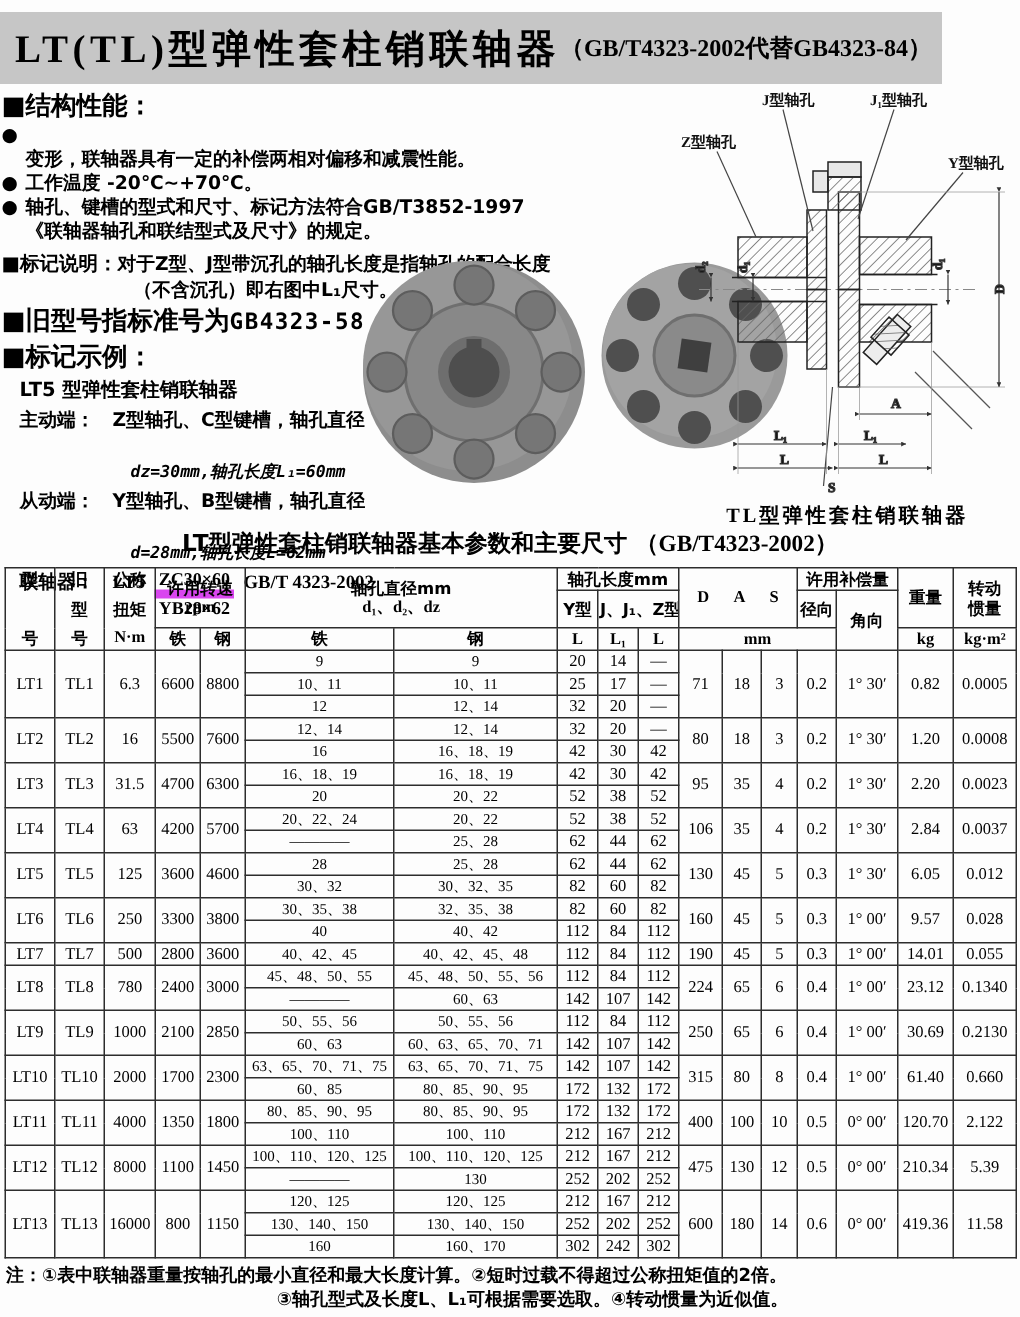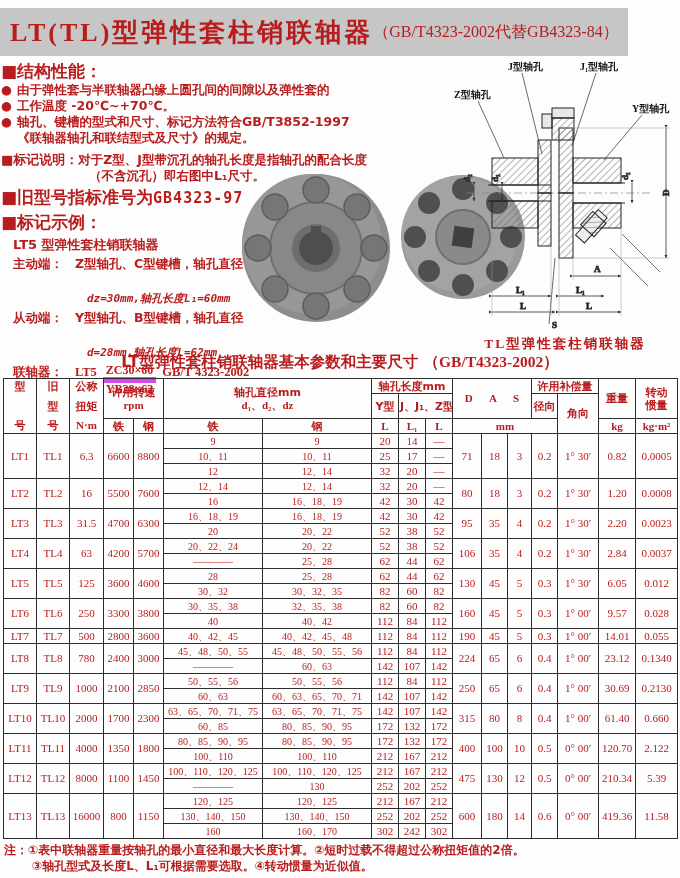--- a/index.html
+++ b/index.html
@@ -1,23 +1,23 @@
 <!DOCTYPE html>
 <html><head>
 <meta charset="utf-8">
 <style>
   html,body{margin:0;padding:0;background:#ffffff;}
-  .page{position:relative;width:680px;height:878px;background:#fdfdfd;color:#b91c1c;
+  .page{position:relative;width:680px;height:878px;background:#fdfdfd;color:#000000;
         font-family:"DejaVu Sans",sans-serif;overflow:hidden;}
   
   .titlebar{position:absolute;left:0;top:8px;width:628px;height:48px;background:#c6c6c6;
             display:flex;align-items:center;padding-left:10px;box-sizing:border-box;}
   .title-main{font-family:"Liberation Serif",serif;font-weight:bold;font-size:26px;
               letter-spacing:3px;white-space:nowrap;}
-  .title-sub{font-family:"Liberation Serif",serif;font-size:16px;font-weight:normal;
+  .title-sub{font-family:"Liberation Serif",serif;font-size:16px;font-weight:bold;
              letter-spacing:0;white-space:nowrap;}
   
   .intro{position:absolute;left:1px;top:58px;width:470px;font-weight:bold;font-size:12.5px;line-height:16px;}
   .sec-title{font-size:17px;line-height:22px;margin-top:2px;}
   .b-line{display:flex;}
   .bullet{width:16px;flex:none;}
   .b-cont{padding-left:16px;}
   .sec-line{margin-top:6px;}
   .sec-title-inline{font-size:13px;}
   .s2cont{padding-left:88px;}
@@ -49,55 +49,55 @@
   table.spec th{font-family:"DejaVu Sans",sans-serif;font-weight:bold;font-size:11px;}
   table.spec .lat{font-family:"Liberation Serif",serif;font-weight:bold;}
   .h1 th{height:18px;}
   .h2 th{height:14px;}
   .h3 th{height:16px;}
   .vsplit{display:flex;flex-direction:column;justify-content:space-between;height:52px;padding:1px 0;}
   .das{word-spacing:14px;font-family:"Liberation Serif",serif !important;font-size:12px;}
   td.c-left{text-align:left;padding-left:3px;font-size:10px;}
   
   .notes{position:absolute;left:4px;top:842px;width:674px;font-weight:bold;font-size:12px;line-height:16px;}
-  .notes .l2{padding-left:28px;}
+  .notes .l2{padding-left:28px;text-align:center;}
 </style>
 </head>
 <body>
 
 <div class="page">
 
   <div class="titlebar">
     <span class="title-main">LT(TL)型弹性套柱销联轴器</span>
     <span class="title-sub">（GB/T4323-2002代替GB4323-84）</span>
   </div>
 
   <div class="intro">
     <div class="sec-title">■结构性能：</div>
     <div class="b-line">
       <span class="bullet">●</span>
-      <span>由于弹性套与半联轴器凸缘上圆孔间的间隙以及弹性套的</span>
     </div>
+    <div class="b-cont">变形，联轴器具有一定的补偿两相对偏移和减震性能。</div>
     <div class="b-line">
       <span class="bullet">●</span>
       <span>工作温度 -20℃~+70℃。</span>
     </div>
     <div class="b-line">
       <span class="bullet">●</span>
       <span>轴孔、键槽的型式和尺寸、标记方法符合GB/T3852-1997</span>
     </div>
     <div class="b-cont">《联轴器轴孔和联结型式及尺寸》的规定。</div>
 
     <div class="sec-line">
       <span class="sec-title-inline">■标记说明：</span><span>对于Z型、J型带沉孔的轴孔长度是指轴孔的配合长度</span>
     </div>
     <div class="s2cont">（不含沉孔）即右图中L₁尺寸。</div>
 
     <div class="sec-title">
-      <span>■旧型号指标准号为</span><span class="code">GB4323-97</span>
+      <span>■旧型号指标准号为</span><span class="code">GB4323-58</span>
     </div>
 
     <div class="sec-title">■标记示例：</div>
     <div class="ex-block">
       <div class="ex-head">LT5 型弹性套柱销联轴器</div>
       <div class="ex-row">
         <span class="ex-label">主动端：</span>
         <span>Z型轴孔、C型键槽，轴孔直径</span>
       </div>
       <div class="ex-sub">dz=30mm,轴孔长度L₁=60mm</div>

